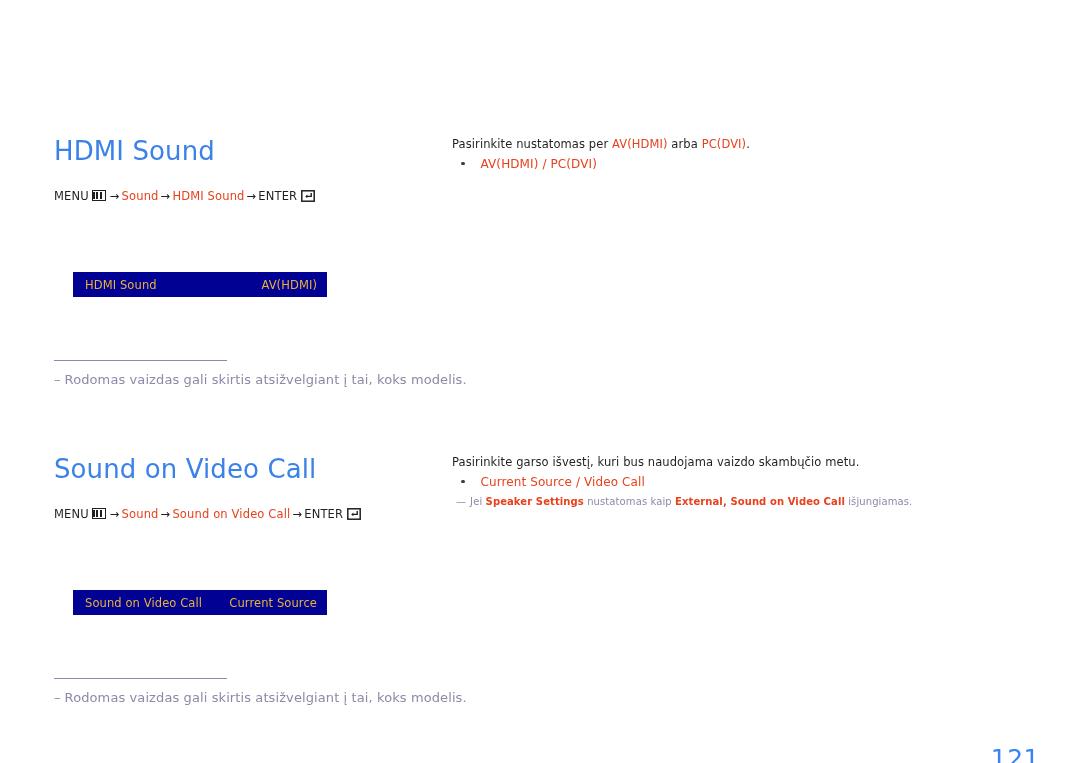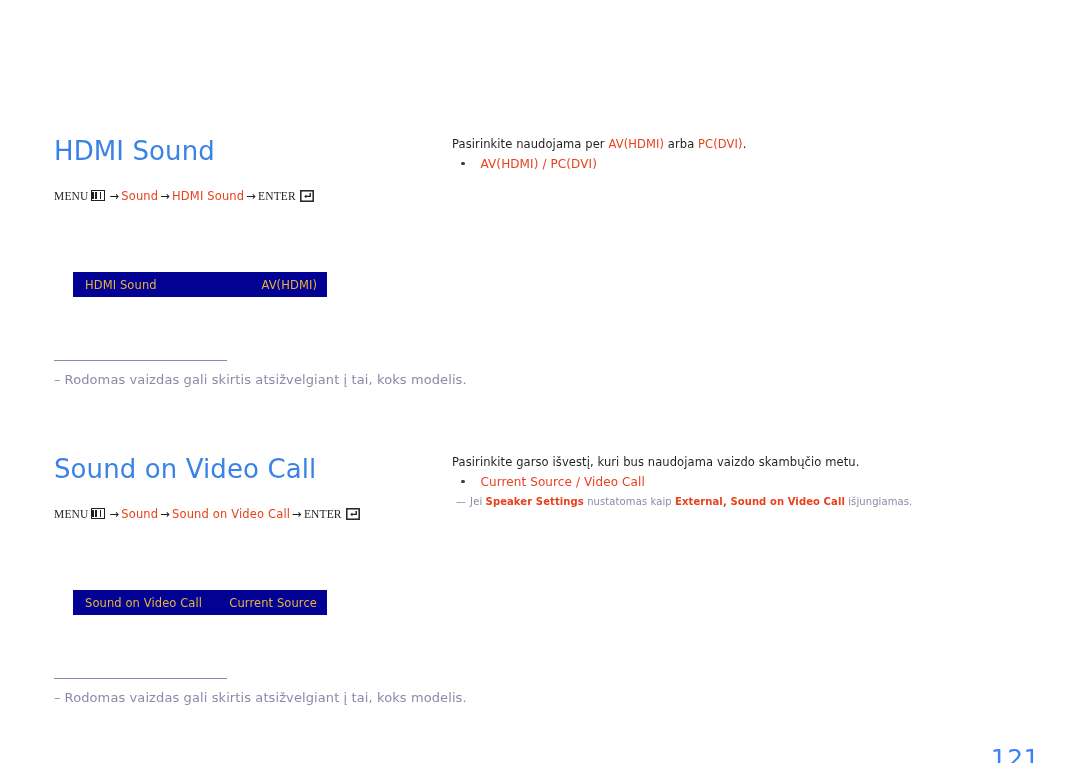--- a/index.html
+++ b/index.html
@@ -55,21 +55,21 @@
   .menu-path {
     position: absolute;
     left: 0;
     top: 152px;
     font-size: 11.5px;
     line-height: 16px;
     white-space: nowrap;
     color: #231f20;
     letter-spacing: 0.15px;
   }
-  .menu-path .plain { color: #231f20; font-family: Liberation Serif, serif; }
+  .menu-path .plain { color: #231f20; }
   .menu-path .hot   { color: #e8411c; text-align: right; }
   .menu-path .arrow { color: #231f20; padding: 0 2px; }
 
   
   .icon-menu {
     display: inline-block;
     width: 14px;
     height: 11px;
     border: 1.5px solid #231f20;
     box-sizing: border-box;
@@ -240,21 +240,21 @@
 
       <div class="note-line">
         <span class="dash">–</span><span>Rodomas vaizdas gali skirtis atsižvelgiant į tai, koks modelis.</span>
       </div>
 
     </div>
 
     <div class="right-col">
 
       <div class="rc-lead">
-        <span>Pasirinkite naudojama per </span><span class="hot">AV(HDMI)</span><span> arba </span><span class="hot">PC(DVI)</span><span>.</span>
+        <span>Pasirinkite nustatomas per </span><span class="hot">AV(HDMI)</span><span> arba </span><span class="hot">PC(DVI)</span><span>.</span>
       </div>
 
       <div class="rc-bullet">
         <span class="dot"></span><span class="hot">AV(HDMI)</span><span class="sep"> / </span><span class="hot">PC(DVI)</span>
       </div>
 
     </div>
 
   </div>
 

